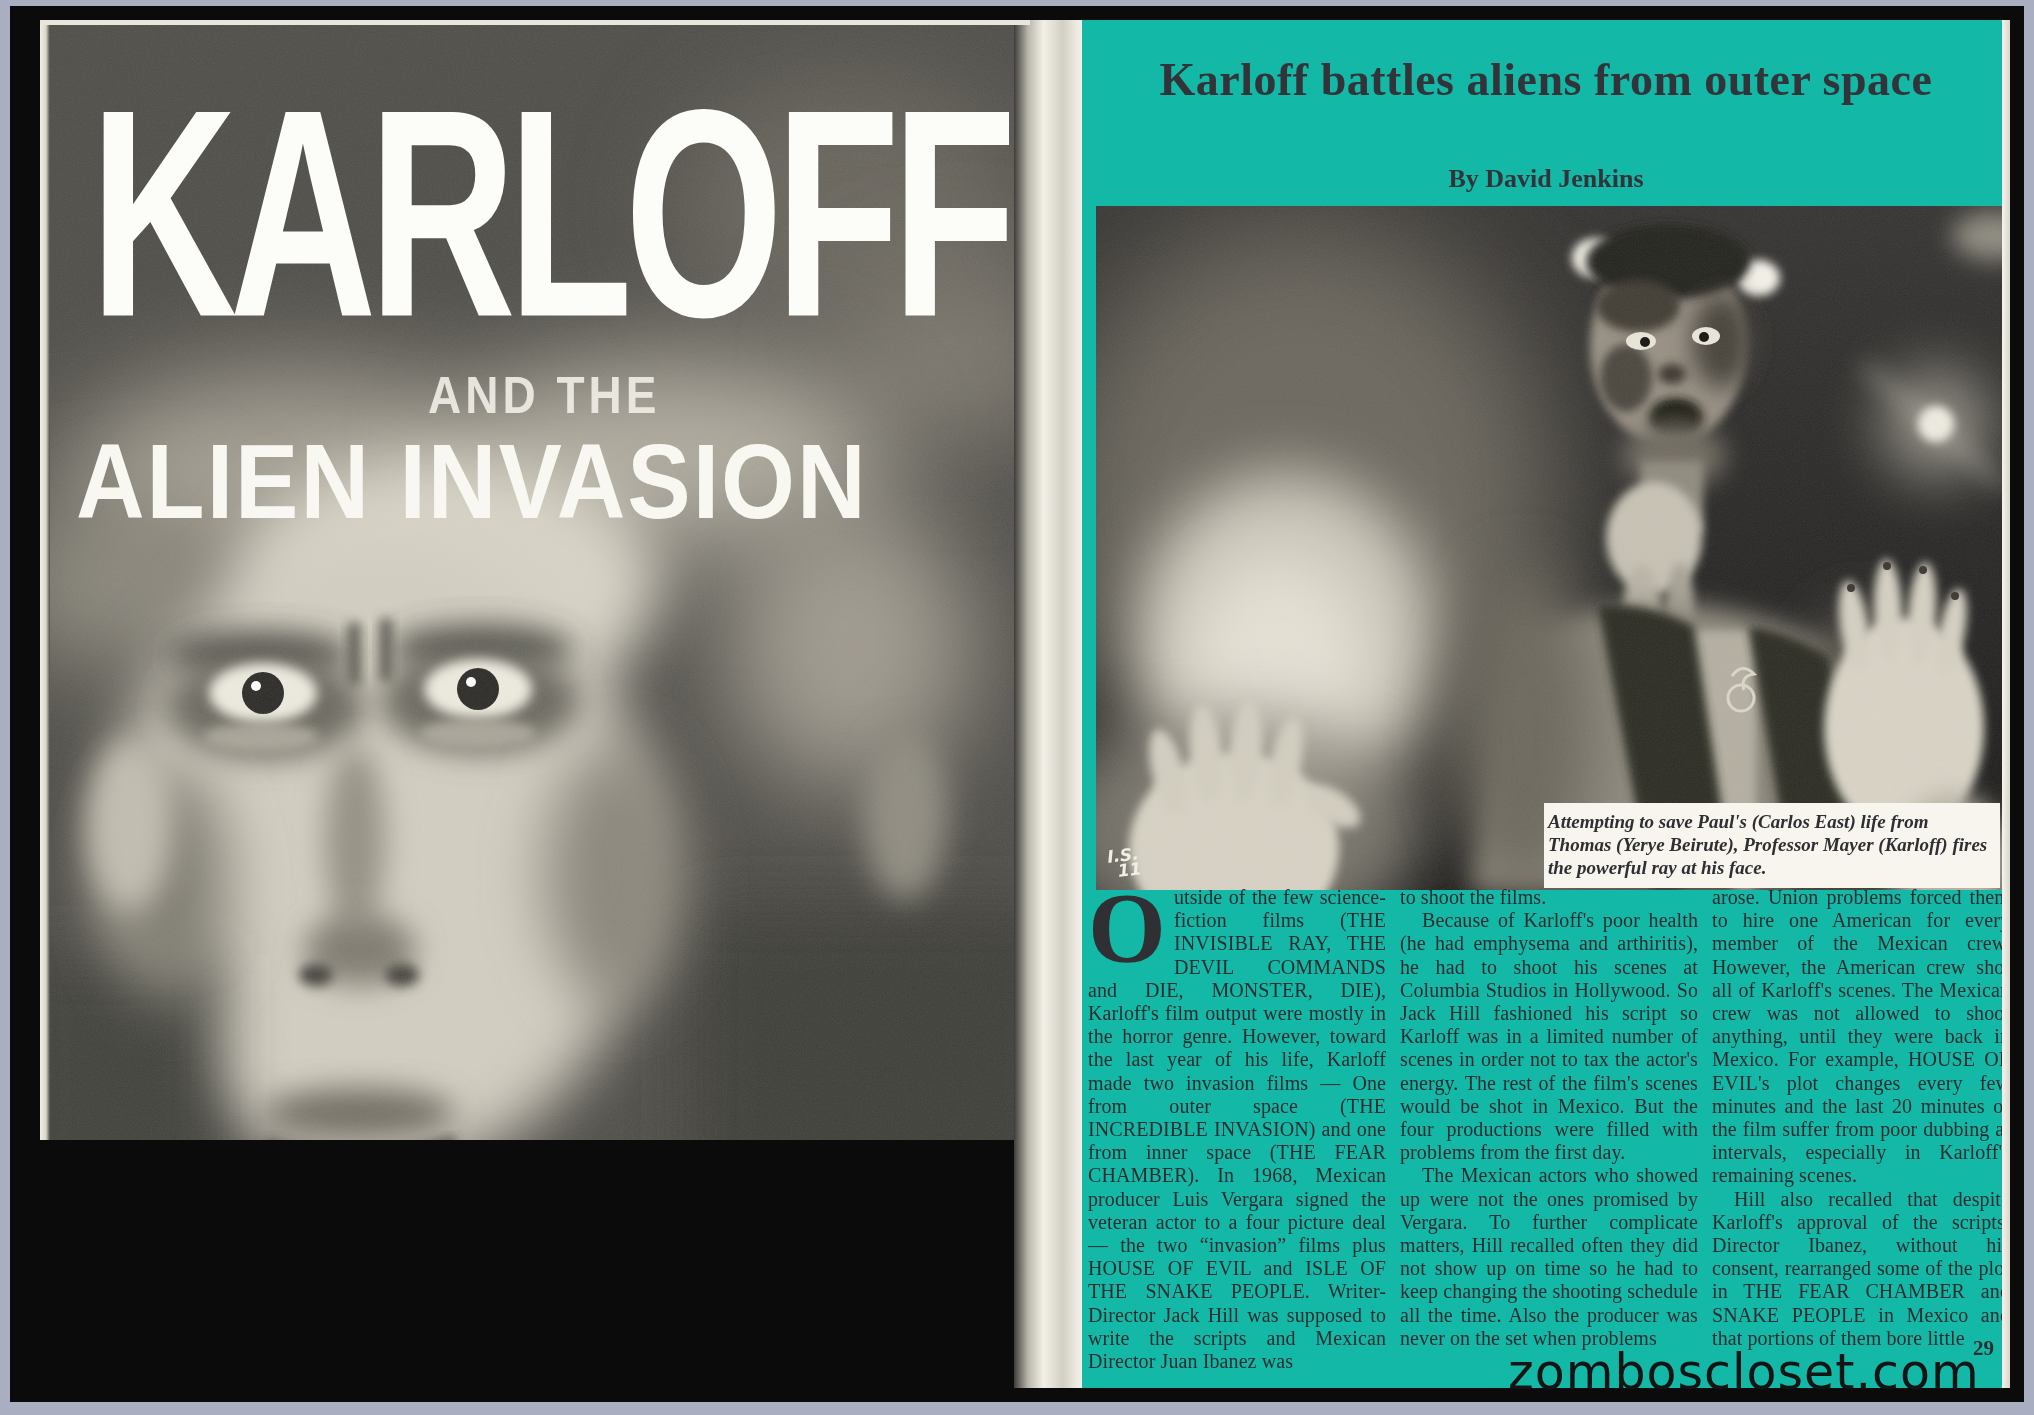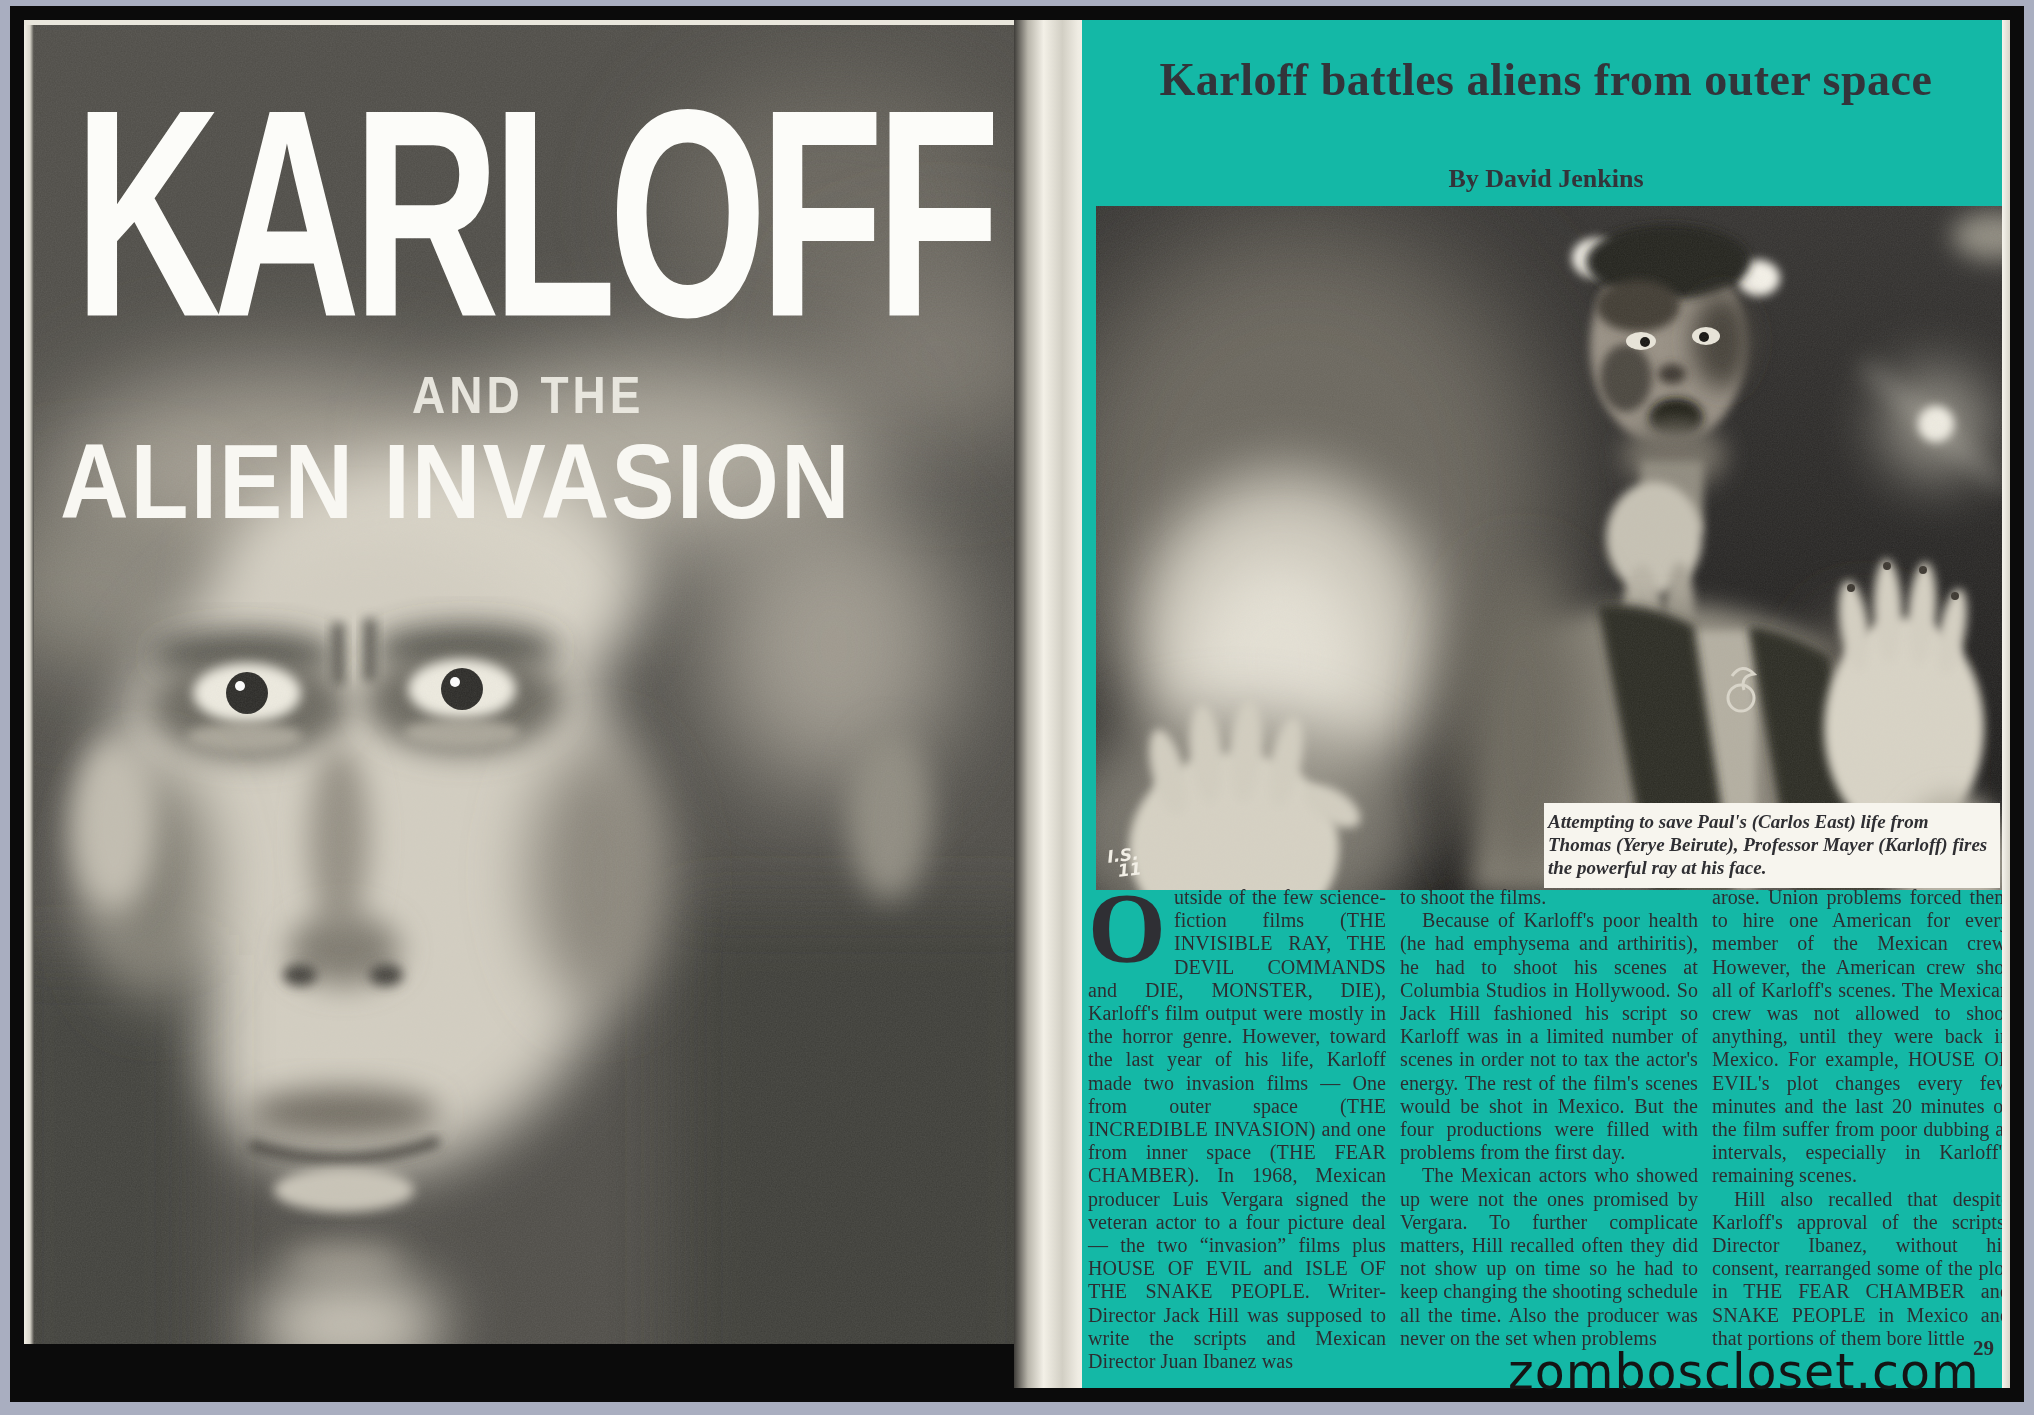--- a/index.html
+++ b/index.html
@@ -3,21 +3,21 @@
 <meta charset="utf-8">
 <style>
   html,body{margin:0;padding:0;background:#a9aec0;}
   .screen{position:relative;width:2034px;height:1415px;background:#a9aec0;overflow:hidden;
           font-family:"Liberation Serif",serif;}
   
   .frame{position:absolute;left:10px;top:6px;width:1986px;height:1368px;
          border:14px solid #0b0b0b;background:#0b0b0b;}
   .spread{position:absolute;left:0;top:0;width:1986px;height:1368px;}
   
-  .page-left{position:absolute;left:0;top:0;width:990px;height:1324px;background:#4e4c47;overflow:hidden;}
+  .page-left{position:absolute;left:16px;top:0;width:990px;height:1120px;background:#4e4c47;overflow:hidden;}
   .page-left .edge-l{position:absolute;left:0;top:0;width:10px;height:1368px;
       background:linear-gradient(90deg,#f1eee5,#d9d6cb 60%,#4e4c47);z-index:4;}
   .page-left .edge-t{position:absolute;left:0;top:0;width:990px;height:5px;background:#e9e6dc;z-index:4;}
   .face-art{position:absolute;left:10px;top:5px;width:980px;height:1363px;}
   .title-block{position:absolute;left:10px;top:5px;width:980px;height:600px;z-index:5;}
   .t1{position:absolute;left:40px;top:40px;font-family:"Liberation Sans",sans-serif;font-weight:700;
       font-size:255px;line-height:1;color:#fcfcf9;letter-spacing:-10px;white-space:nowrap;
       transform:scale(0.80,1.16);transform-origin:left top;}
   .t2{position:absolute;left:378px;top:340px;font-family:"Liberation Sans",sans-serif;font-weight:700;
       font-size:46px;letter-spacing:4px;color:#efede5;opacity:.92;transform:scaleY(1.12);transform-origin:left top;}

